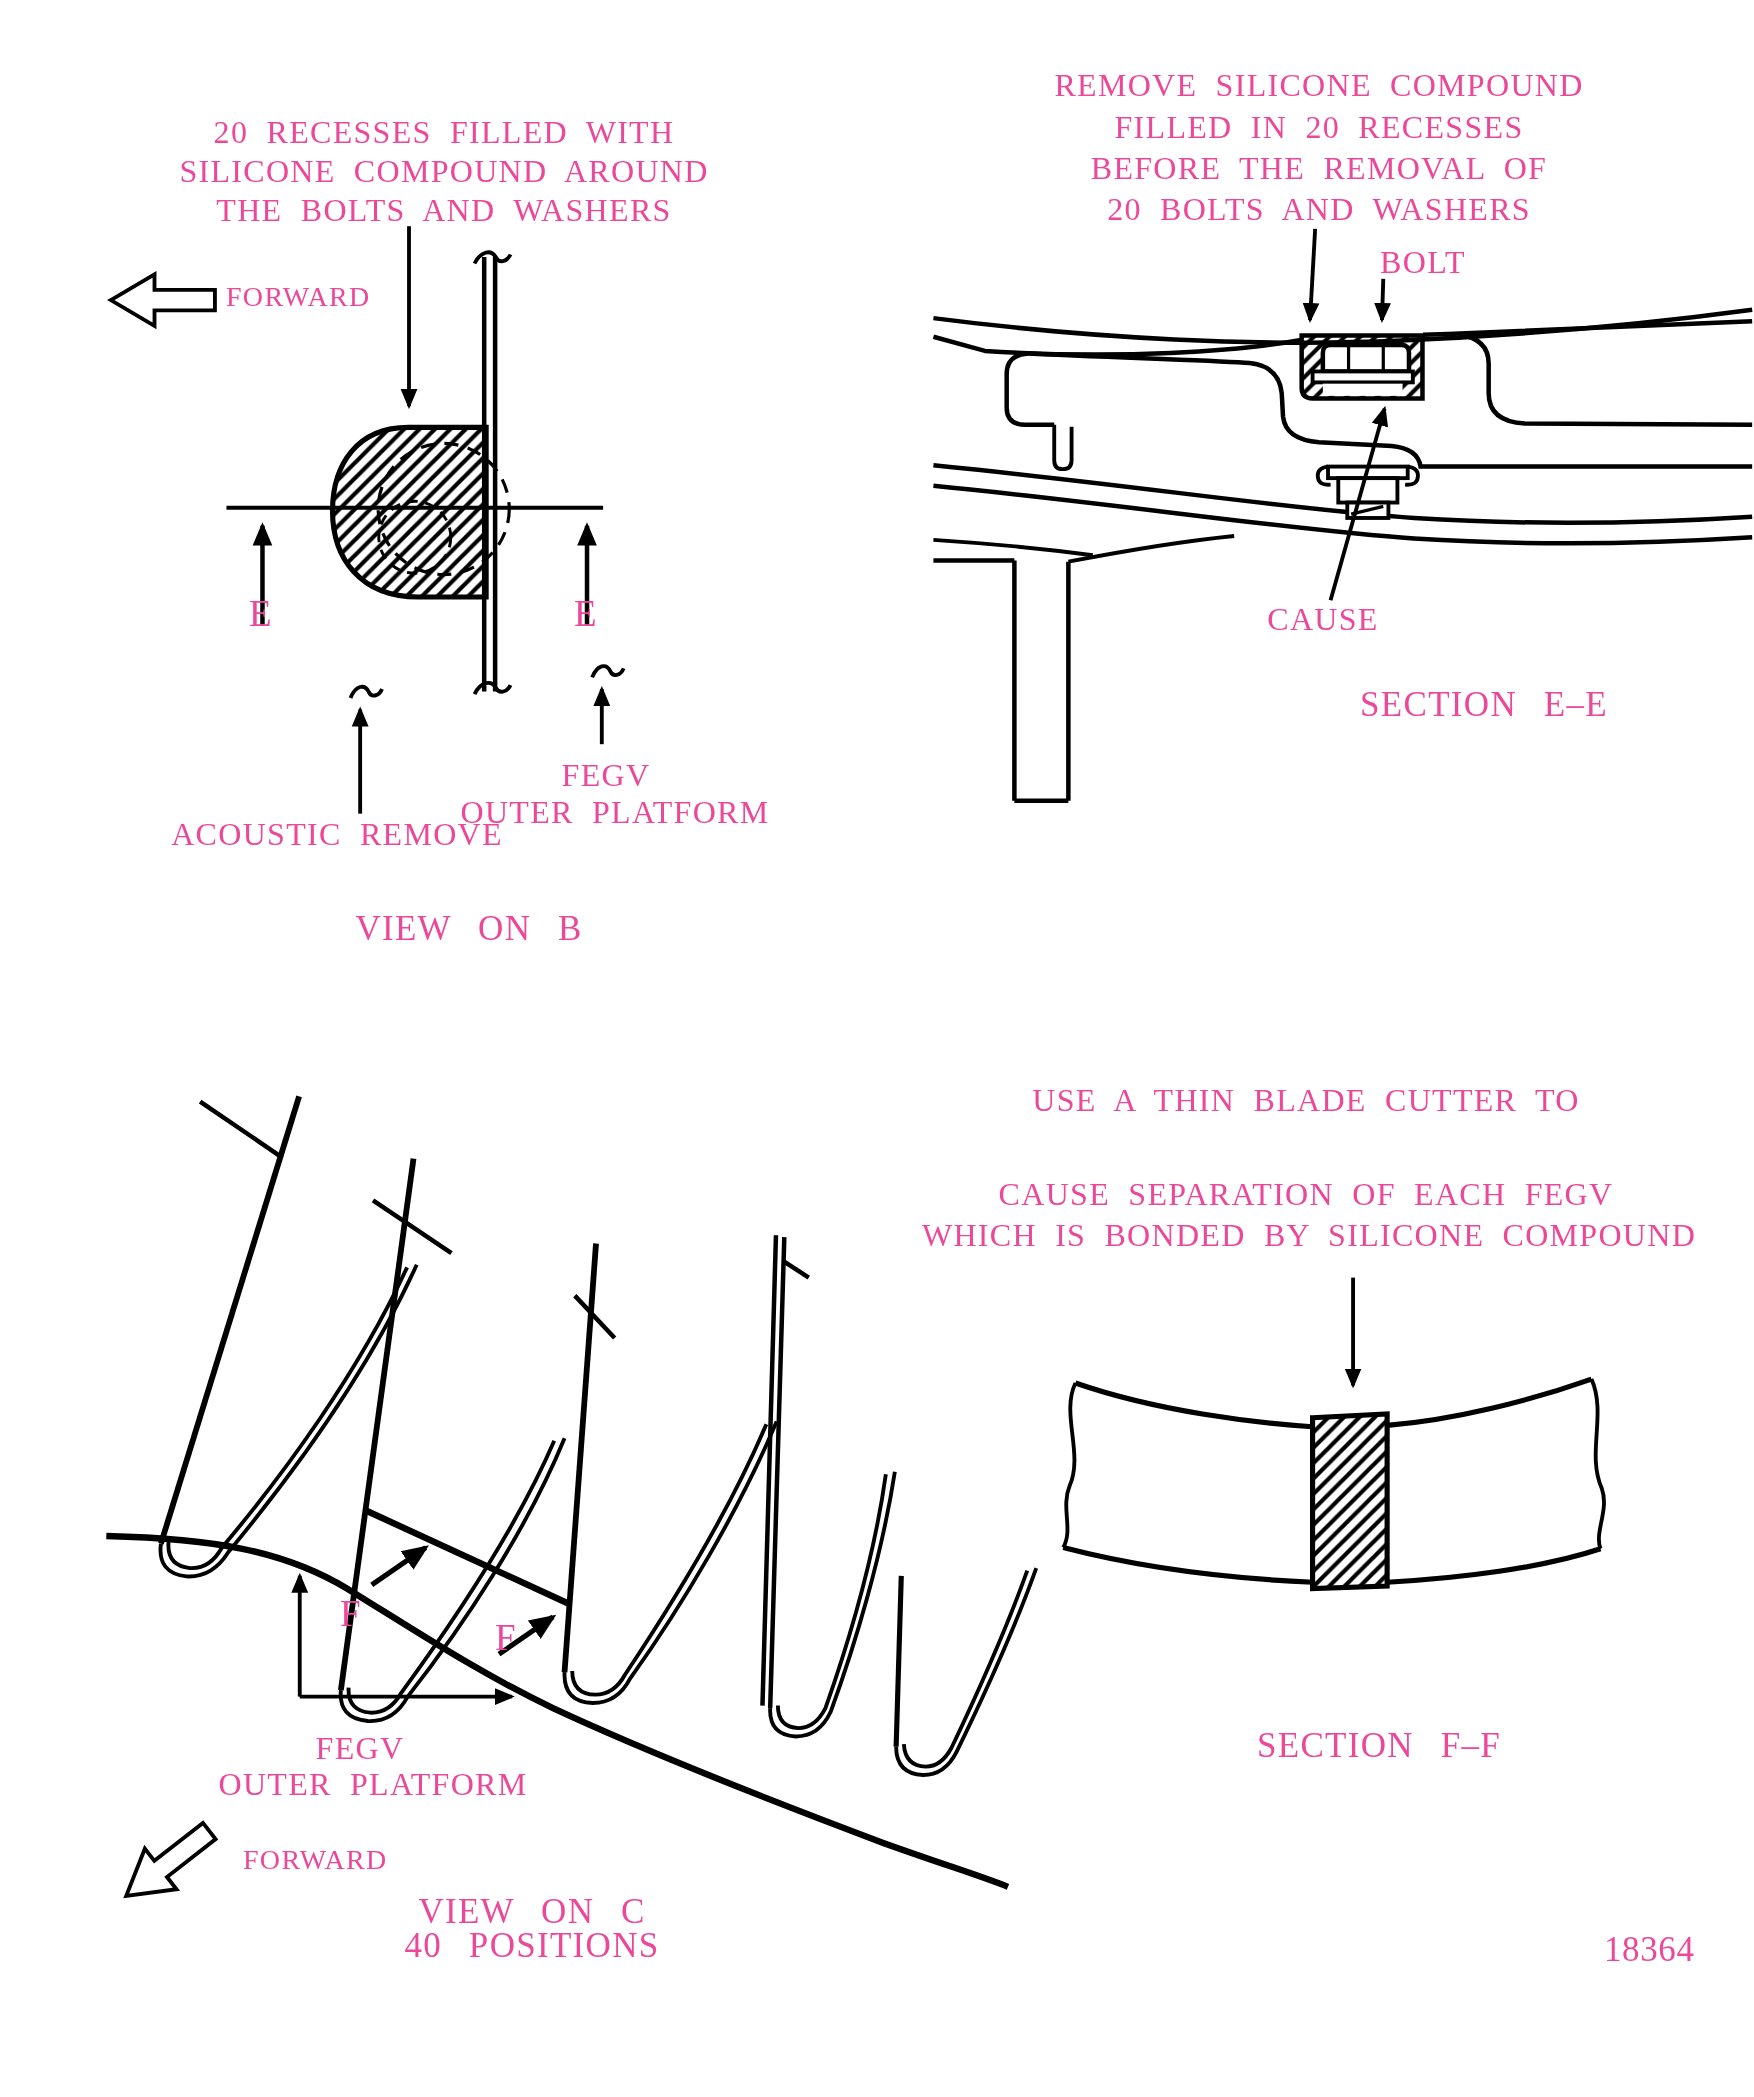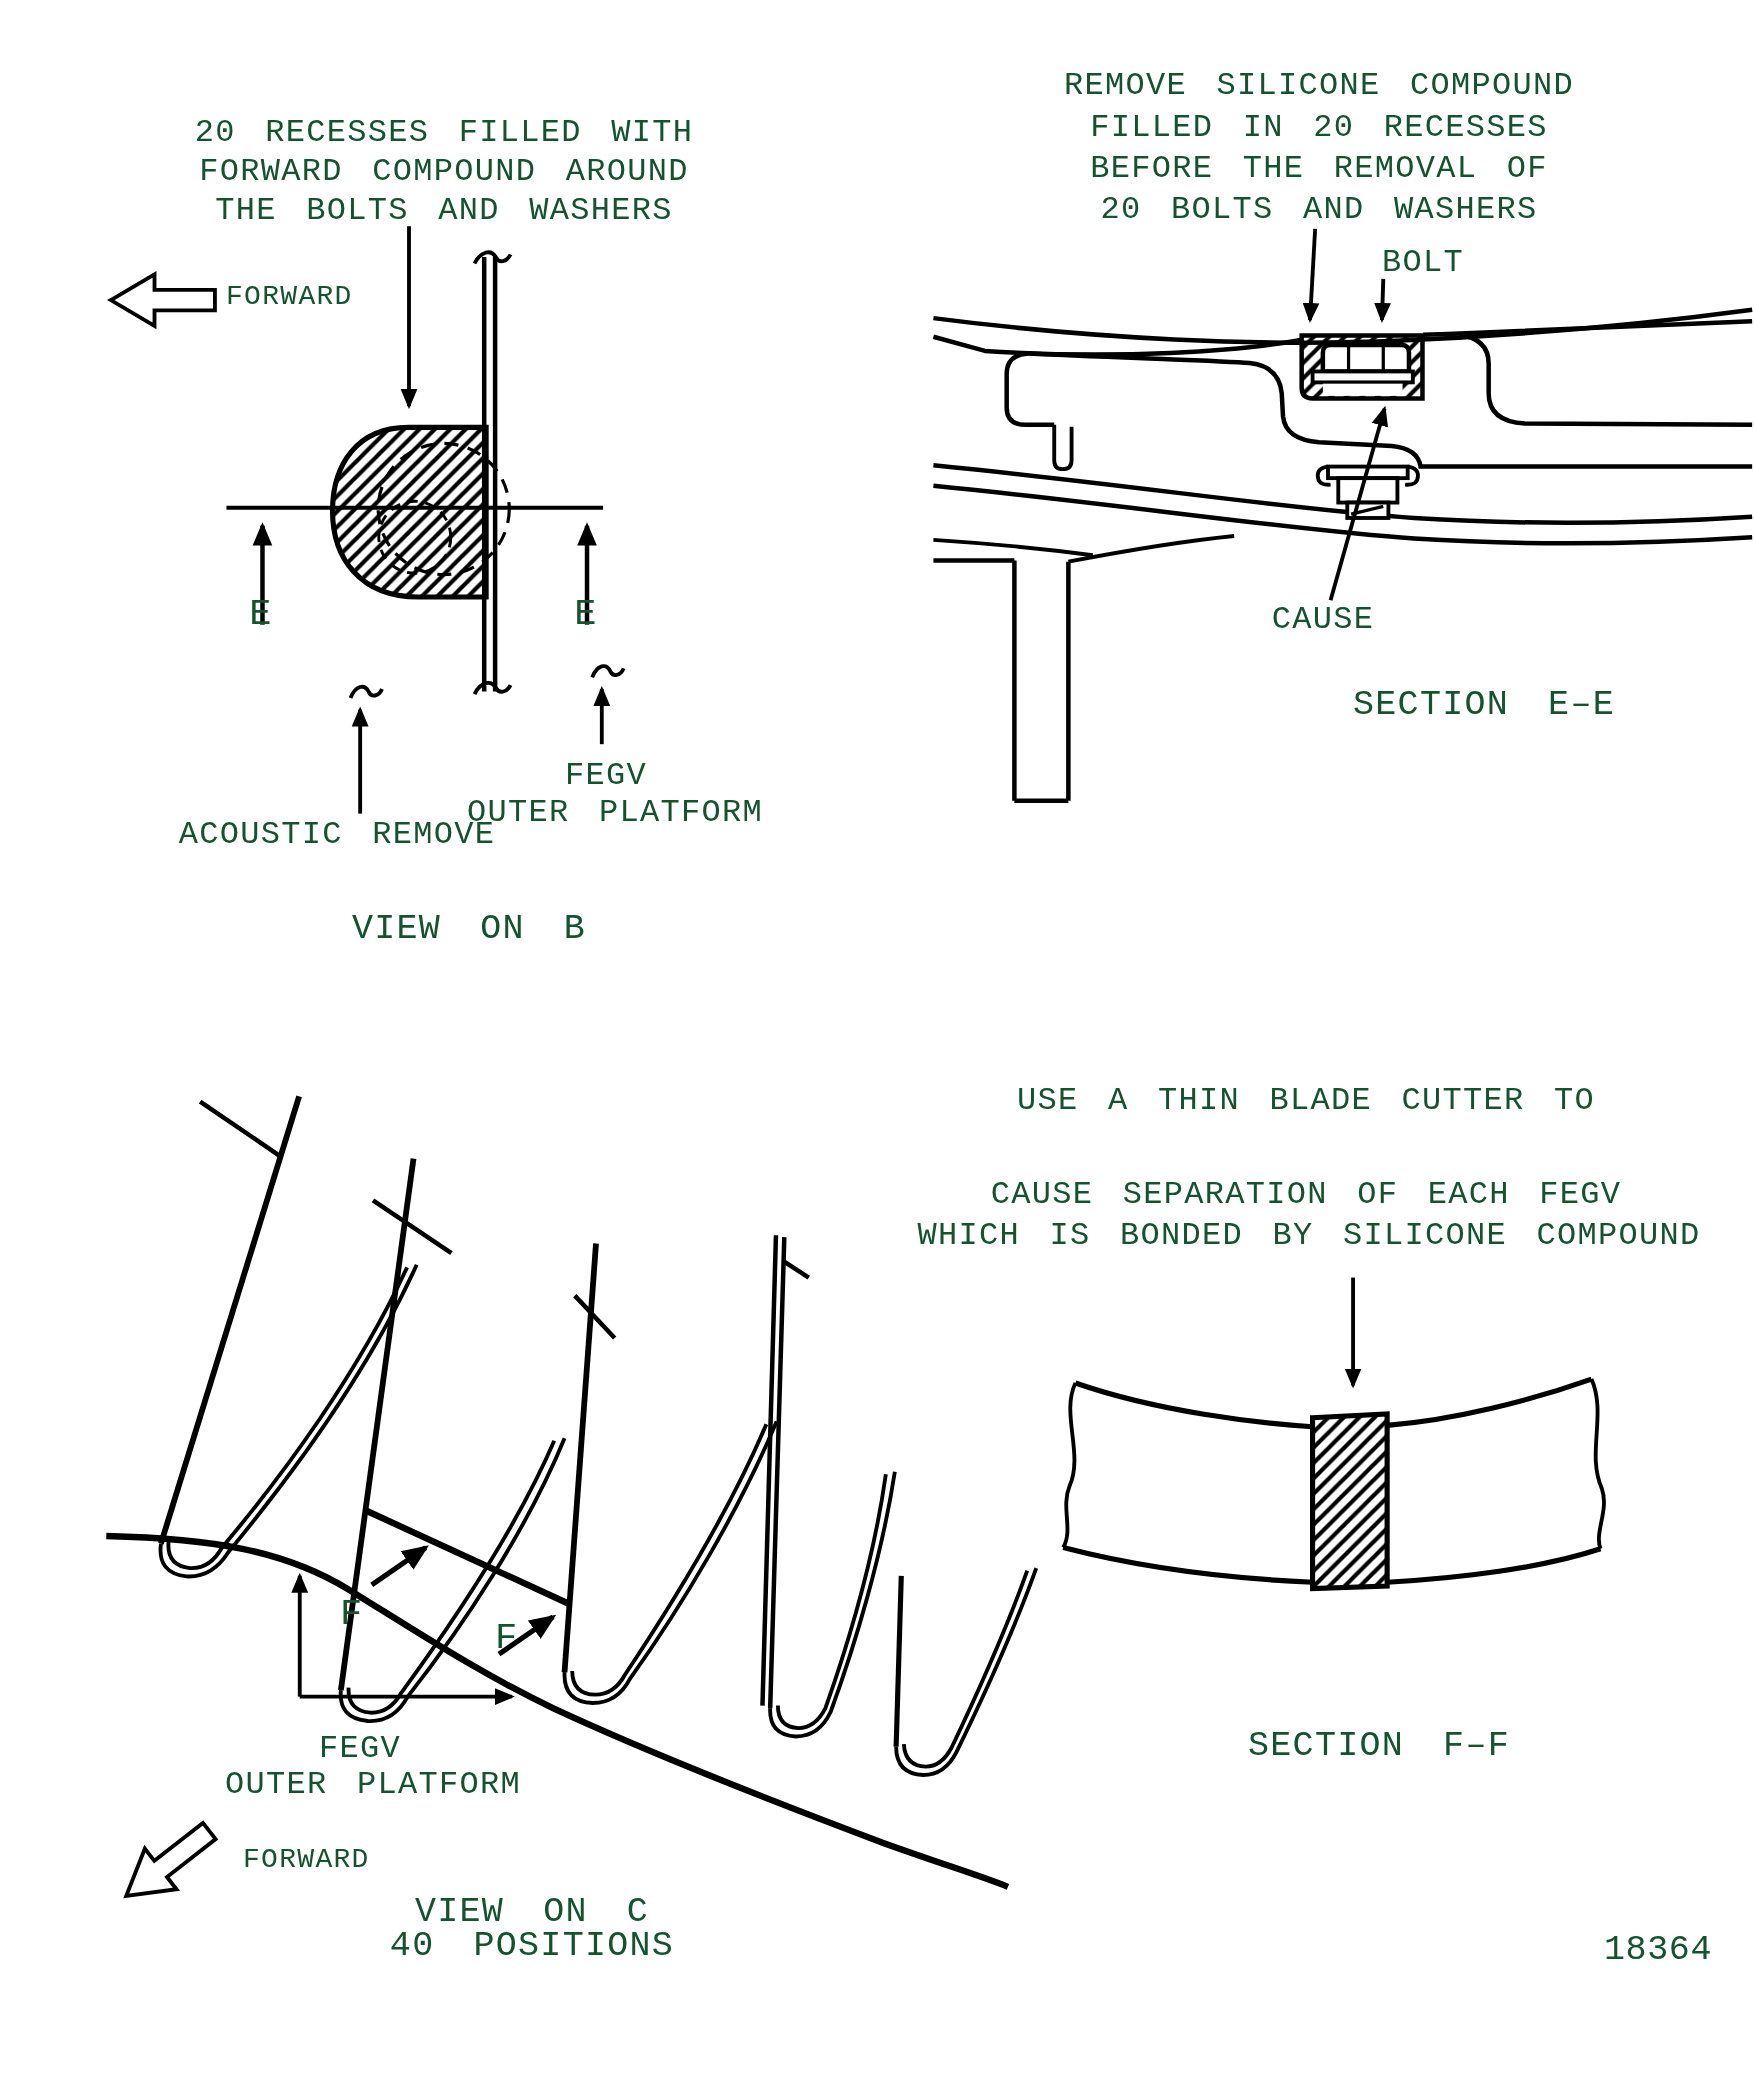--- a/index.html
+++ b/index.html
@@ -1,20 +1,20 @@
 <!DOCTYPE html>
 <html style="font-size:10.3px"><head>
 <meta charset="utf-8">
 <style>
   html,body{margin:0;padding:0;background:#fff;}
   .canvas{position:relative;width:1755px;height:2097px;background:#ffffff;overflow:hidden;
           font-family:"Liberation Sans", sans-serif;color:#000;}
   .art{position:absolute;left:0;top:0;}
-  .t{position:absolute;white-space:nowrap;color:#14532d;
-     font-family:Liberation Mono, monospace;
+  .t{position:absolute;white-space:nowrap;color:#ec4899;
+     font-family:Liberation Serif, serif;
      letter-spacing:1.3px;word-spacing:9px;line-height:1.05;}
   .c{transform:translateX(-50%);}
   .cap{font-size:32px;}
   .ttl{font-size:35px;word-spacing:16.7px;}
   .mk{font-size:37px;}
   .fwd{font-size:28px;}
   .fig{font-size:35px;letter-spacing:0.6px;}
 </style>
 </head>
 <body>
@@ -142,21 +142,21 @@
 
       <path d="M2158,2218 C2260,2210 2380,2180 2476,2146" stroke-width="8"></path>
       <path d="M2158,2462 C2270,2456 2400,2440 2490,2410" stroke-width="8"></path>
       <path d="M2476,2146 C2500,2200 2468,2262 2492,2316 C2504,2350 2480,2384 2490,2410" stroke-width="6"></path>
 
       <path d="M2042,2206 L2158,2200 L2158,2468 L2042,2472 Z" fill="url(#hatch)" stroke-width="8"></path>
     </g>
   </svg>
 
   <div class="t cap c" style="left:444px;top:116px;">20 RECESSES FILLED WITH</div>
-  <div class="t cap c" style="left:444px;top:155px;">FORWARD COMPOUND AROUND</div>
+  <div class="t cap c" style="left:444px;top:155px;">SILICONE COMPOUND AROUND</div>
   <div class="t cap c" style="left:444px;top:194px;">THE BOLTS AND WASHERS</div>
   <div class="t fwd" style="left:226px;top:282px;">FORWARD</div>
   <div class="t mk c" style="left:261px;top:595px;">E</div>
   <div class="t mk c" style="left:586px;top:595px;">E</div>
   <div class="t cap c" style="left:606px;top:759px;">FEGV</div>
   <div class="t cap c" style="left:615px;top:796px;">OUTER PLATFORM</div>
   <div class="t cap c" style="left:337px;top:818px;">ACOUSTIC REMOVE</div>
   <div class="t ttl c" style="left:469px;top:911px;">VIEW ON B</div>
 
   <div class="t cap c" style="left:1319px;top:69px;">REMOVE SILICONE COMPOUND</div>

